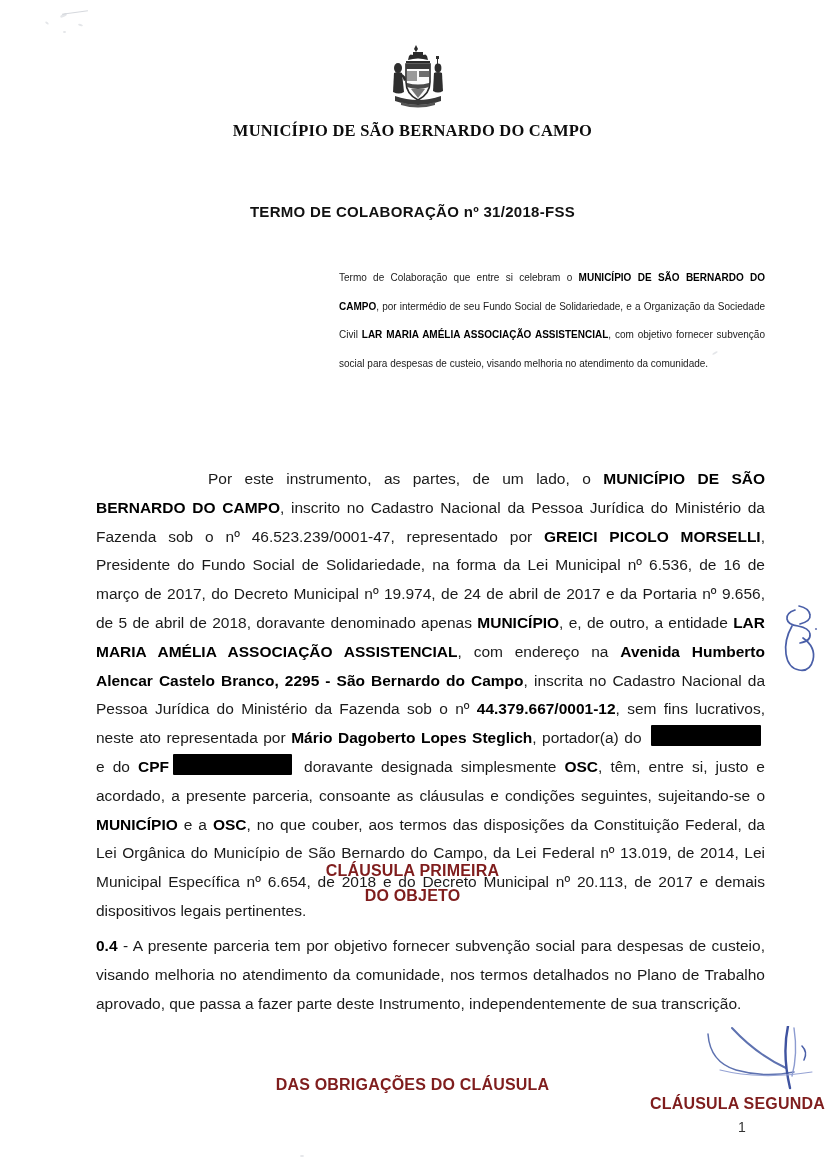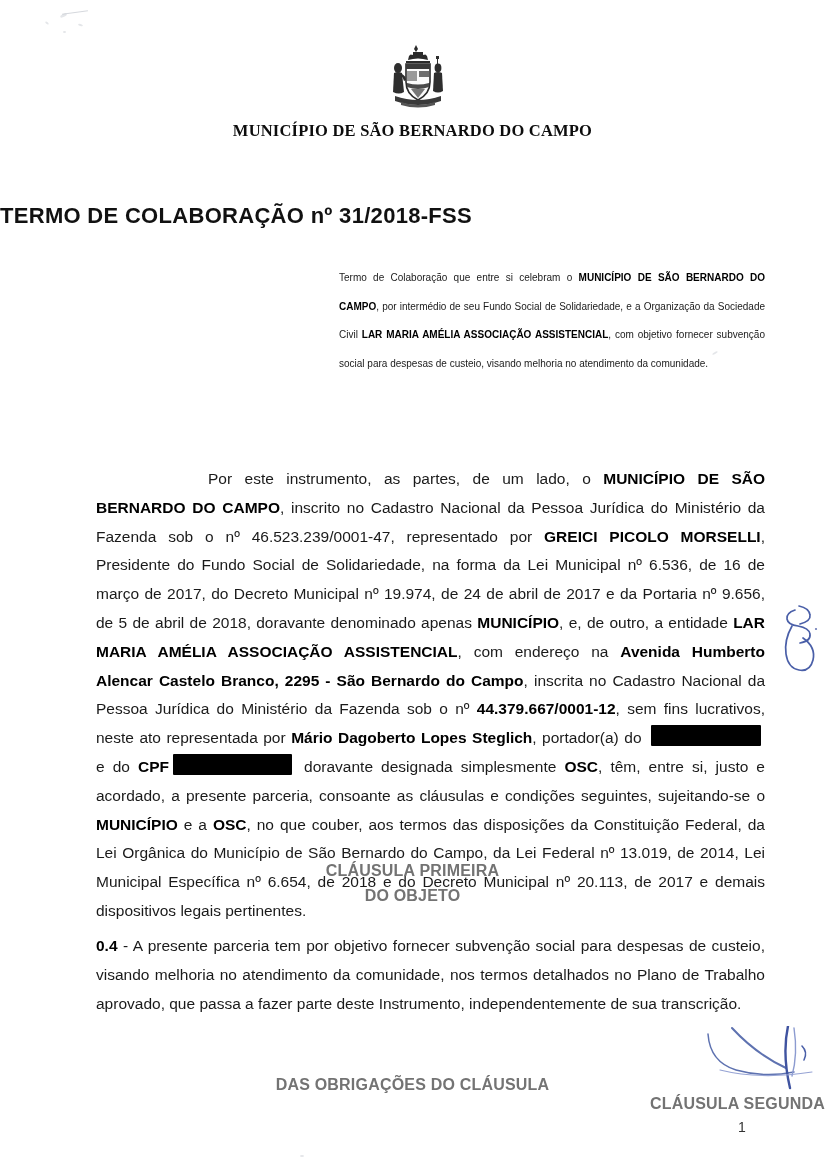--- a/index.html
+++ b/index.html
@@ -32,22 +32,22 @@
     position:absolute; left:0; right:0; text-align:center;
     font-family:"Liberation Serif", serif;
     font-weight:bold; font-size:16.5px; letter-spacing:.2px;
     color:#0d0d0d;
   }
   .inst1 { top:121px; }
   .inst2 { top:143px; }
 
   
   .doc-title {
-    position:absolute; left:0; right:0; top:203px; text-align:left;
-    font-size:22px; font-weight:bold; letter-spacing:.3px; color:#111;
+    position:absolute; left:0; right:0; top:203px; text-align:center;
+    font-size:15px; font-weight:bold; letter-spacing:.3px; color:#111;
   }
 
   
   .preamble {
     position:absolute; left:339px; top:264px; width:426px;
     font-size:10px; line-height:28.5px; text-align:justify;
     text-justify:inter-word; color:#1a1a1a;
   }
 
   
@@ -62,21 +62,21 @@
   .redact {
     display:inline-block; background:#000; vertical-align:-3px;
     border-radius:1px;
   }
   .redact-rg  { width:110px; height:21px; margin:0 4px; }
   .redact-cpf { width:119px; height:21px; margin:0 4px; }
 
   
   .clause {
     position:absolute; left:0; right:0; text-align:center;
-    font-size:16px; font-weight:bold; color:#737373; letter-spacing:.2px;
+    font-size:16px; font-weight:bold; color:#7f1d1d; letter-spacing:.2px;
   }
   .clause-1a { top:862px; }
   .clause-1b { top:887px; }
   .clause-2a { top:1095px;text-align:right; }
   .clause-2b { top:1076px; }
 
   
   .item-1 {
     position:absolute; left:96px; top:932px; width:669px;
     font-size:15.5px; line-height:28.8px; text-align:justify;

